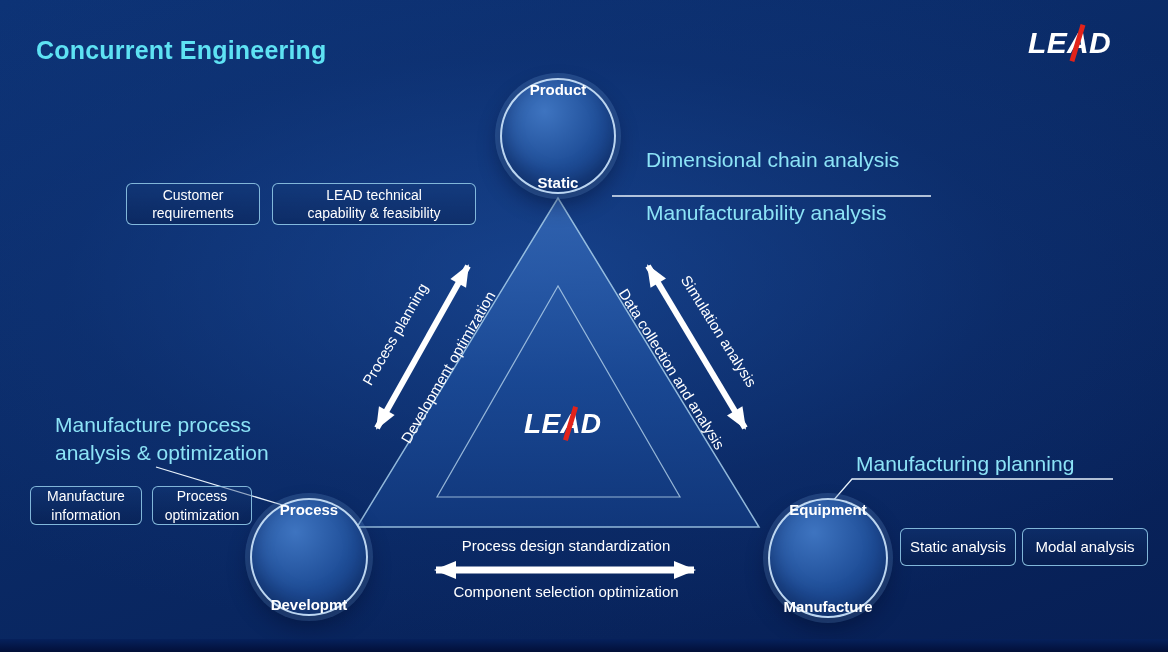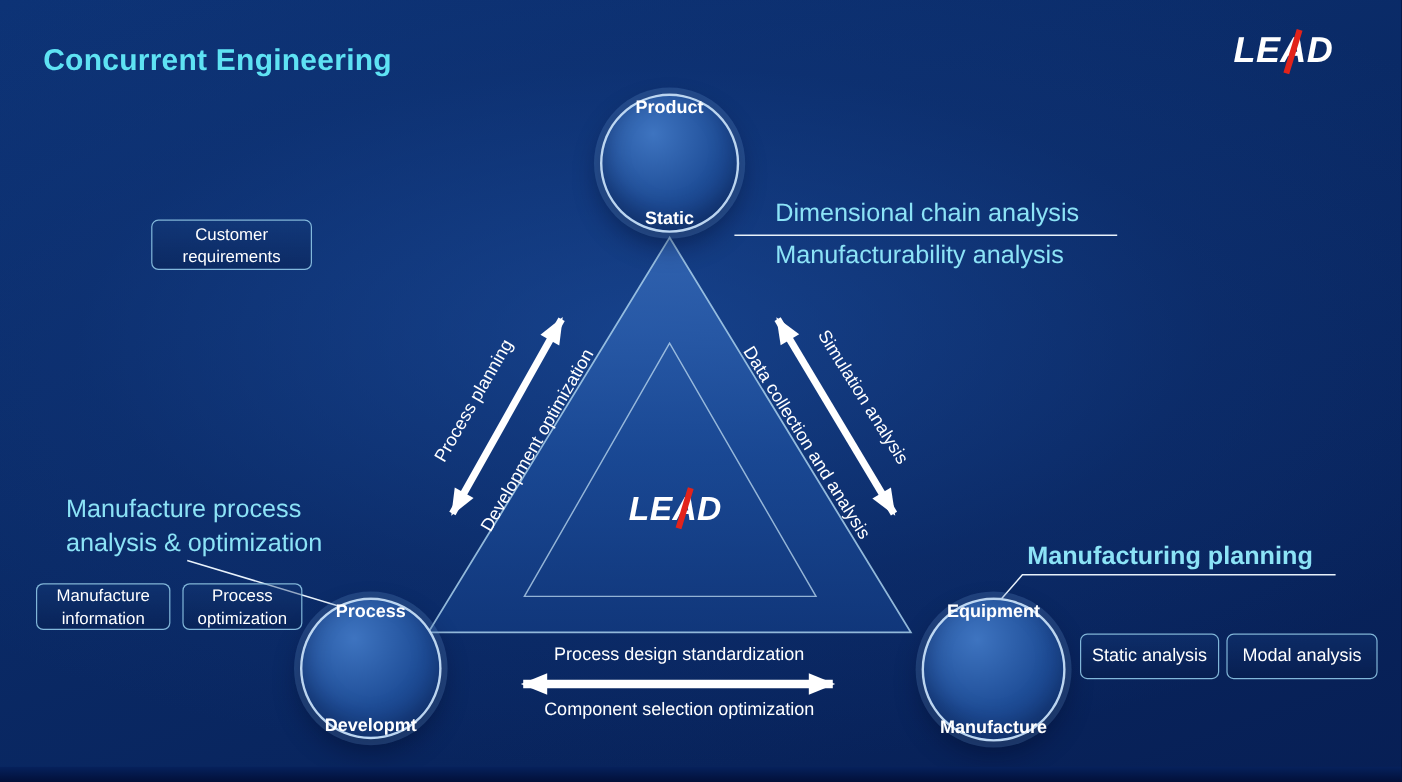--- a/index.html
+++ b/index.html
@@ -38,24 +38,24 @@
     background:linear-gradient(180deg, rgba(22,60,122,0.38), rgba(8,28,72,0.42));
   }
   .tag-customer{left:126px;top:183px;width:132px;height:40px;}
   .tag-lead{left:272px;top:183px;width:202px;height:40px;}
   .tag-manuinfo{left:30px;top:486px;width:110px;height:37px;}
   .tag-procopt{left:152px;top:486px;width:98px;height:37px;}
   .tag-static{left:900px;top:528px;width:114px;height:36px;font-size:15px;}
   .tag-modal{left:1022px;top:528px;width:124px;height:36px;font-size:15px;}
   
   .callout{position:absolute;z-index:2;color:#8ce3f6;font-size:21px;white-space:nowrap;}
-  .callout-design-1{left:646px;top:166px;}
+  .callout-design-1{left:646px;top:148px;}
   .callout-design-2{left:646px;top:201px;}
   .callout-process{left:55px;top:411px;width:250px;line-height:1.32;white-space:normal;}
-  .callout-equipment{left:856px;top:452px;font-weight:bold;}
+  .callout-equipment{left:856px;top:452px;}
   
   .rot{position:absolute;z-index:2;color:#fff;font-size:15px;white-space:nowrap;}
   .rot-pp{left:395px;top:334px;transform:translate(-50%,-50%) rotate(-60deg);}
   .rot-do{left:448px;top:367px;transform:translate(-50%,-50%) rotate(-60deg);}
   .rot-sa{left:719px;top:331px;transform:translate(-50%,-50%) rotate(58deg);}
   .rot-dc{left:672px;top:369px;transform:translate(-50%,-50%) rotate(58deg);}
   
   .blabel{position:absolute;z-index:2;color:#fff;font-size:15px;white-space:nowrap;transform:translateX(-50%);text-align:right;}
   .blabel-top{left:566px;top:537px;}
   .blabel-bottom{left:566px;top:583px;}
@@ -109,20 +109,24 @@
   </div>
   <div class="circle circle-equipment">
     <span>Equipment</span>
     <span>Manufacture</span>
   </div>
 
   <div class="tag tag-customer">
     <span>Customer</span>
     <span>requirements</span>
   </div>
+  <div class="tag tag-lead">
+    <span>LEAD technical</span>
+    <span>capability &amp; feasibility</span>
+  </div>
   <div class="tag tag-manuinfo">
     <span>Manufacture</span>
     <span>information</span>
   </div>
   <div class="tag tag-procopt">
     <span>Process</span>
     <span>optimization</span>
   </div>
   <div class="tag tag-static">
     <span>Static analysis</span>

